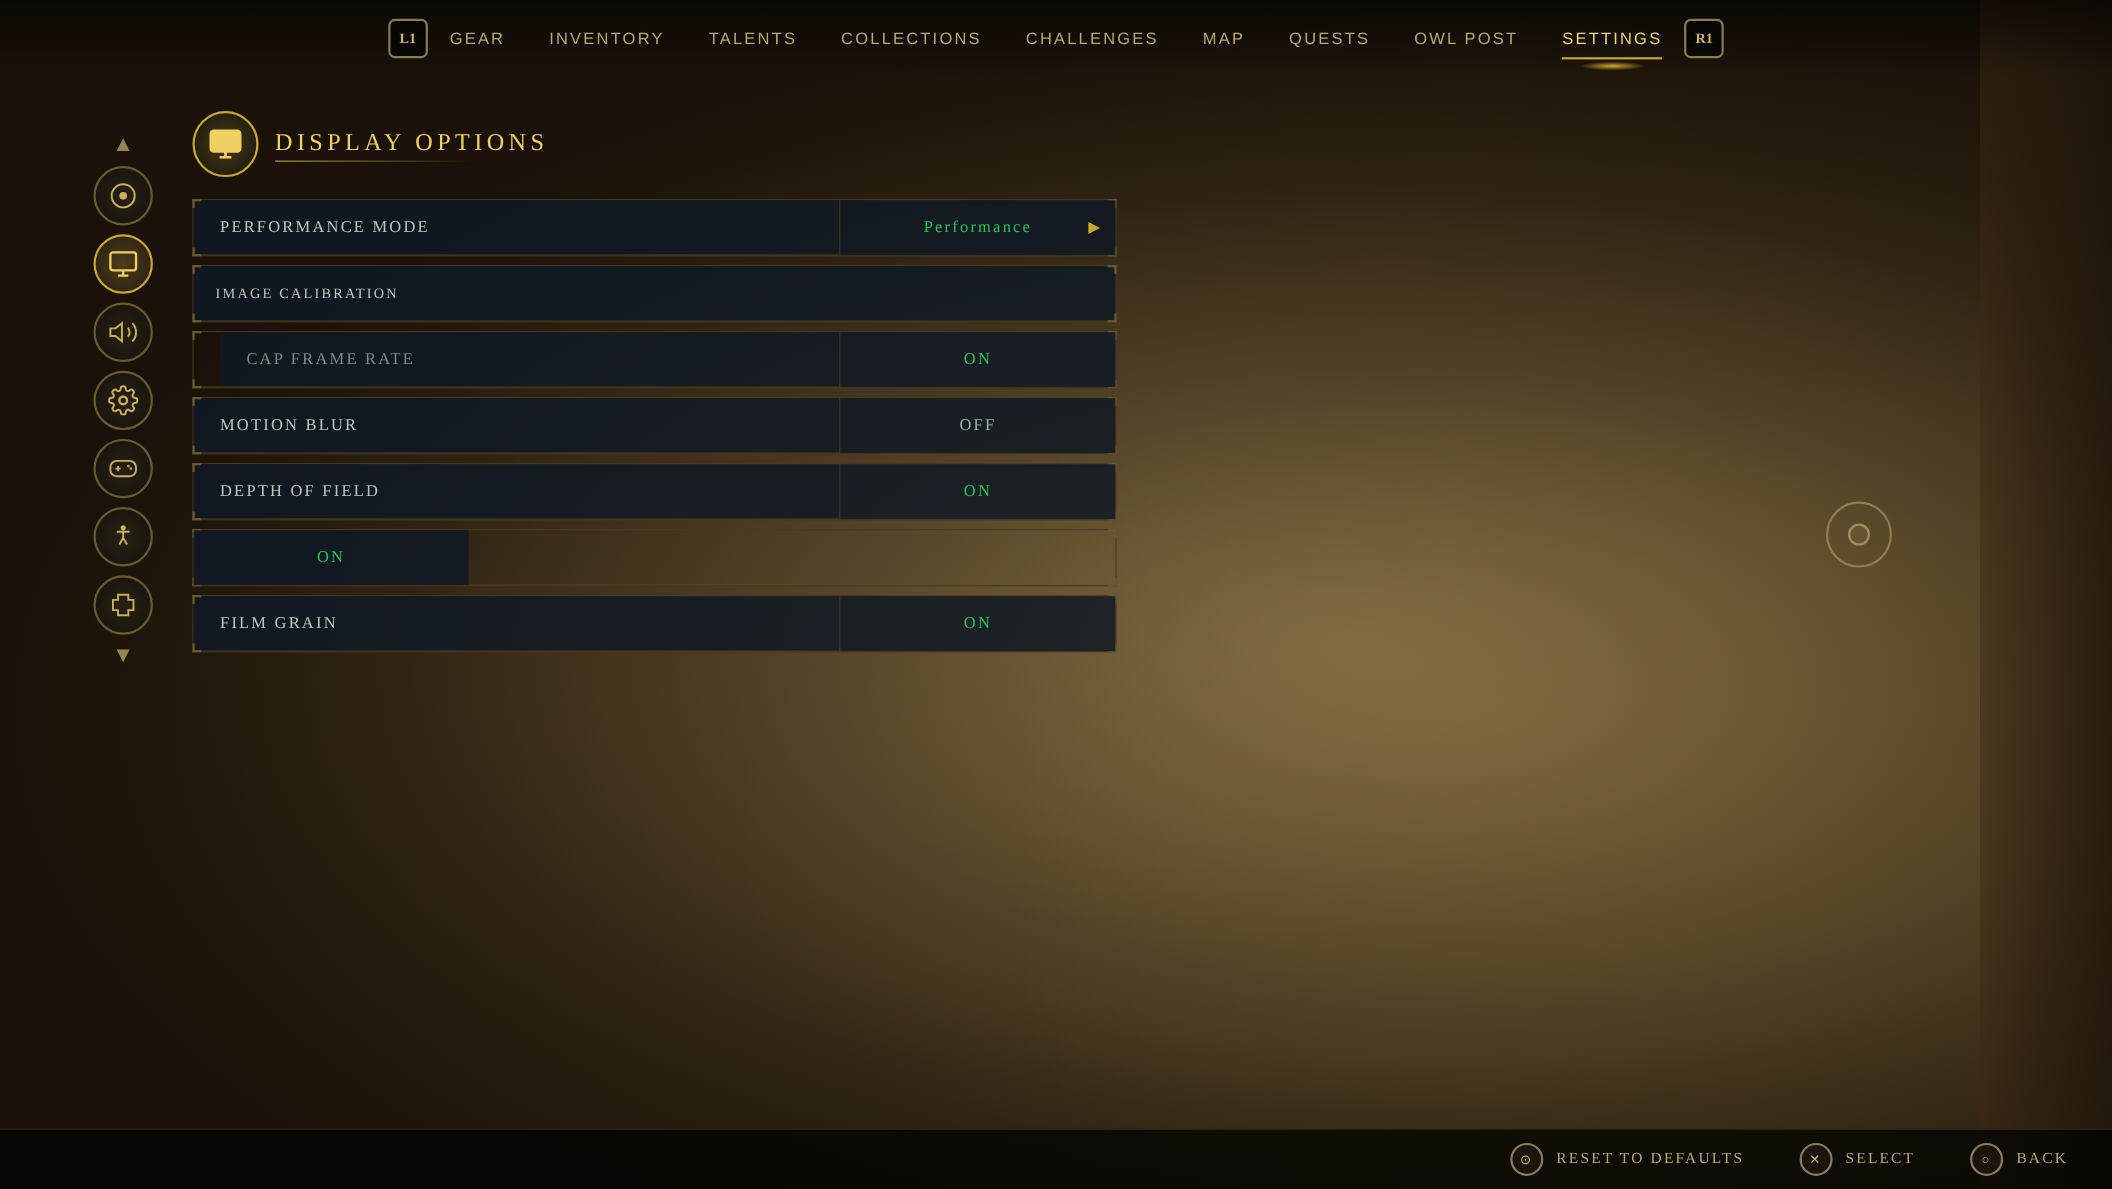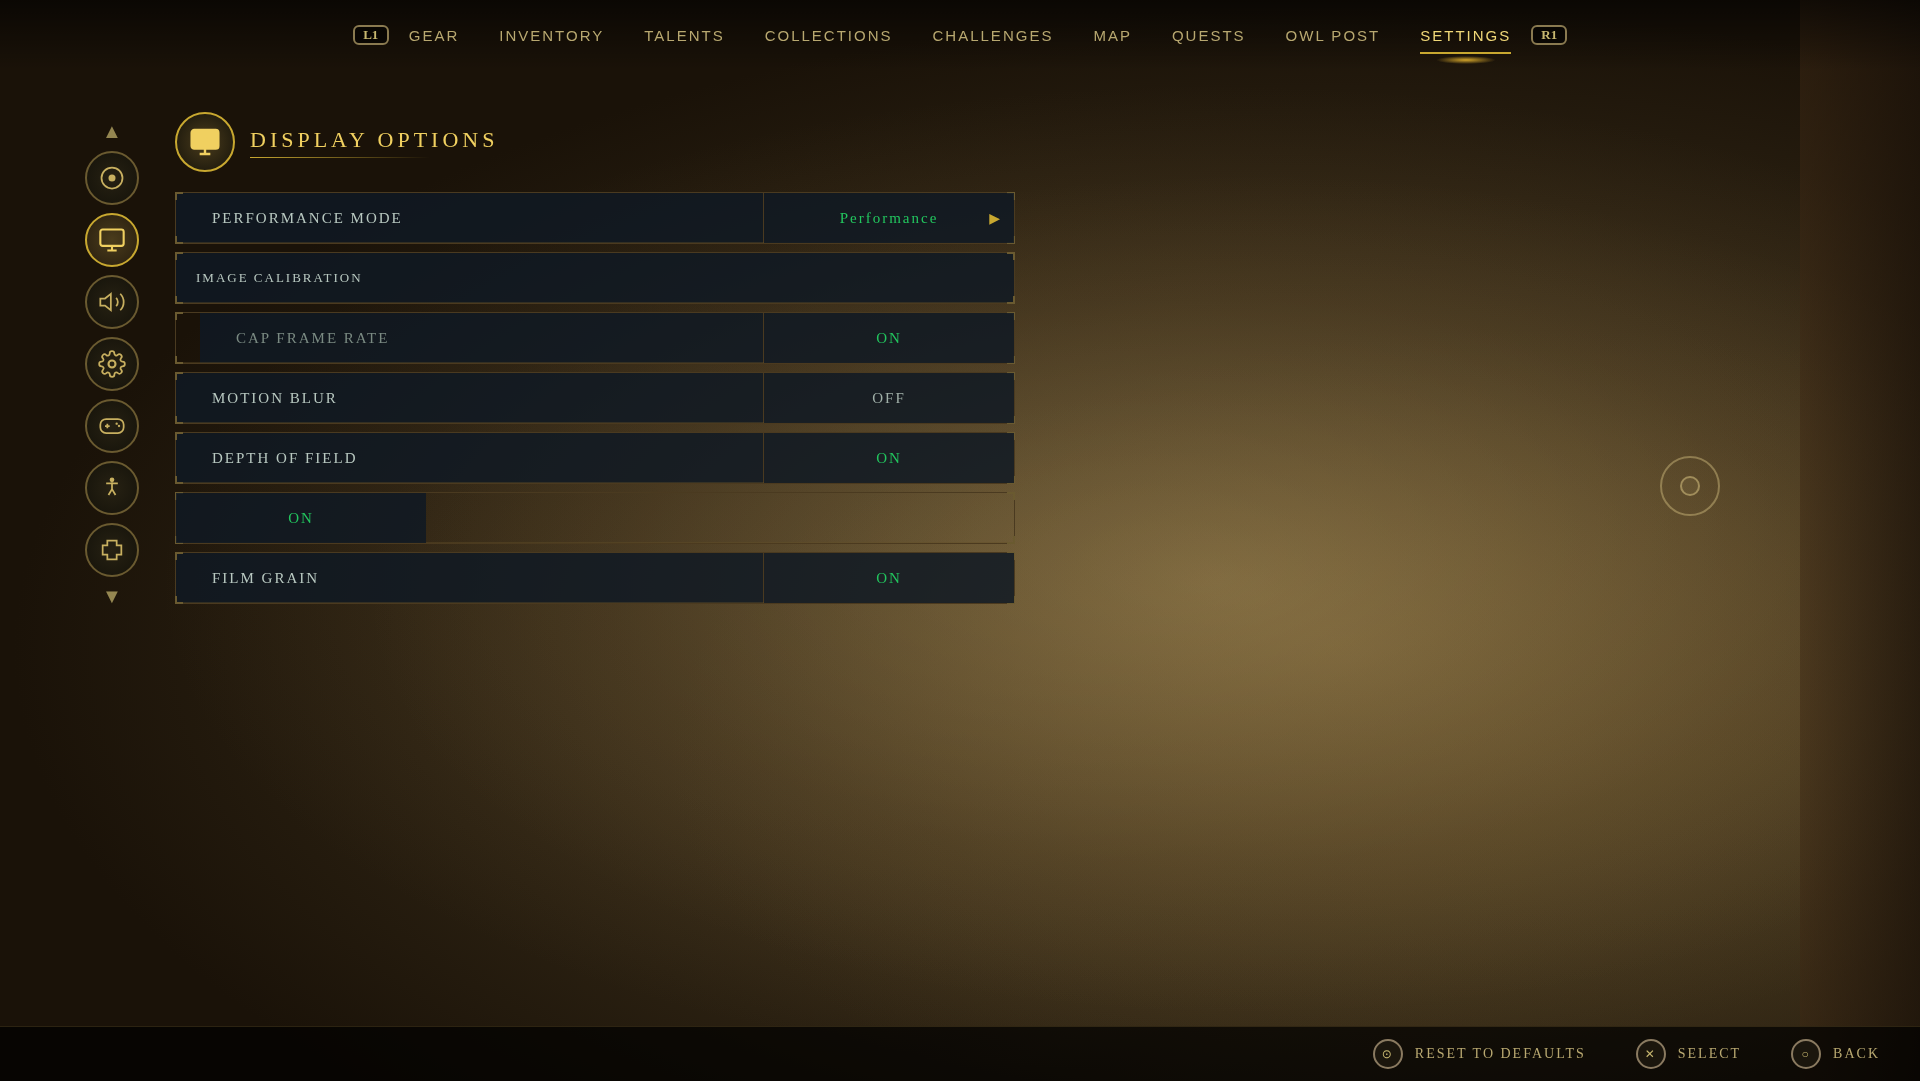--- a/index.html
+++ b/index.html
@@ -64,21 +64,21 @@
       display: flex;
       align-items: center;
       justify-content: center;
       gap: 0;
       z-index: 10;
       background: linear-gradient(180deg, rgba(0,0,0,0.6) 0%, transparent 100%);
     }
 
     .nav-controller-btn {
       width: 36px;
-      height: 20px;
+      height: 36px;
       border: 2px solid #8a7a50;
       border-radius: 6px;
       display: flex;
       align-items: center;
       justify-content: center;
       color: #c8b870;
       font-size: 13px;
       font-weight: bold;
       background: rgba(0,0,0,0.5);
       margin: 0 20px;
@@ -169,21 +169,21 @@
     }
 
     .sidebar-icon.active svg {
       fill: #f0d060;
     }
 
     
     .main-content {
       position: absolute;
       left: 175px;
-      top: 112px;
+      top: 101px;
       width: 840px;
       z-index: 10;
     }
 
     
     .section-header {
       display: flex;
       align-items: center;
       gap: 15px;
       margin-bottom: 20px;
@@ -260,21 +260,21 @@
       right: 8px;
       height: 1px;
       background: rgba(80,60,30,0.3);
     }
 
     .setting-label {
       flex: 1;
       background: rgba(15, 25, 35, 0.85);
       display: flex;
       align-items: center;
-      padding: 0 36px;
+      padding: 0 24px;
       color: #b8c8c0;
       font-size: 15px;
       letter-spacing: 2px;
       text-transform: uppercase;
       font-family: 'Georgia', serif;
       border-right: 1px solid #4a3a20;
     }
 
     .setting-row.inactive .setting-label {
       color: #7a8a82;

